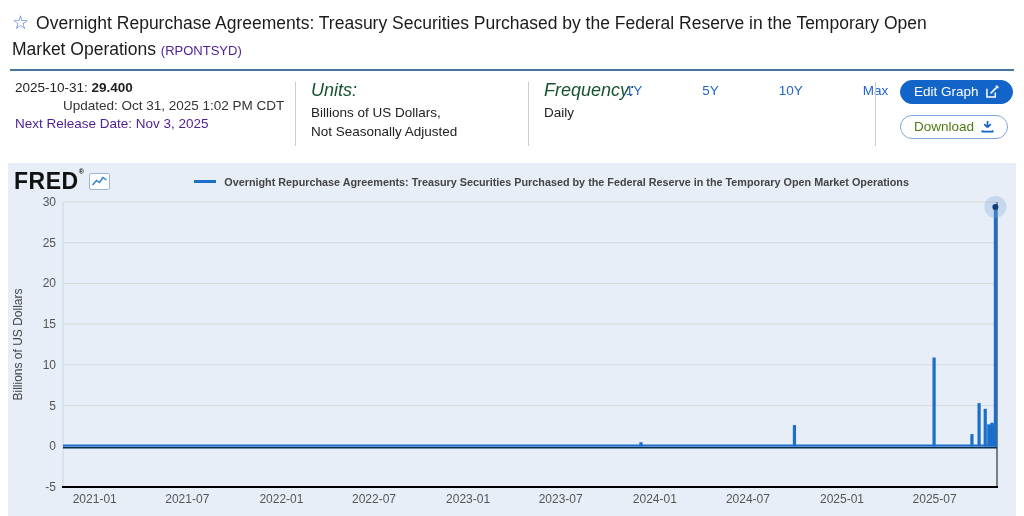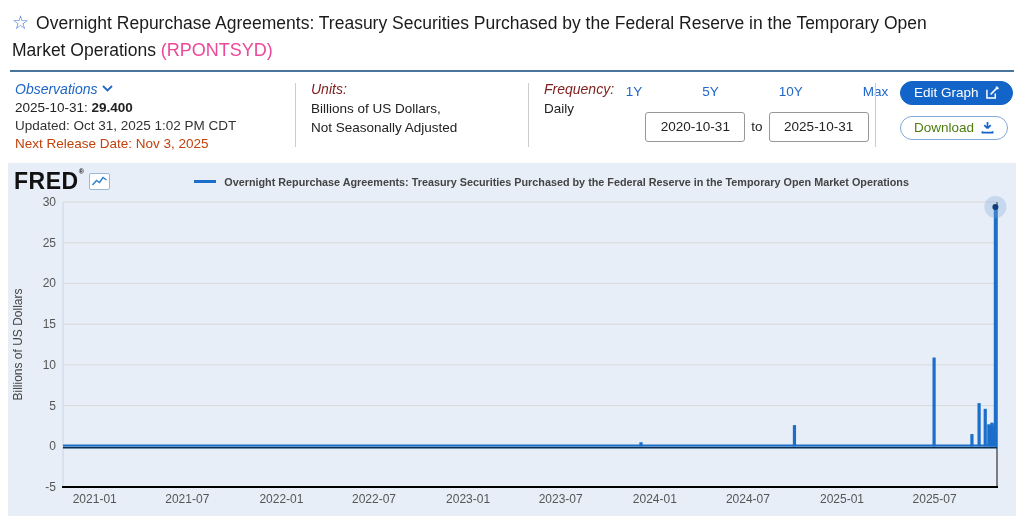--- a/index.html
+++ b/index.html
@@ -2,35 +2,35 @@
 <html><head>
 <meta charset="utf-8">
 <style>
   * { box-sizing: border-box; margin: 0; padding: 0; }
   html,body { width:1024px; height:516px; overflow:hidden; background:#fff;
     font-family:"Liberation Sans", sans-serif; color:#222; }
 
   
   .title-row { padding:9px 40px 0 12px; font-size:17.5px; line-height:1.45; color:#1b1b1b; }
   .star { color:#3b6fd4; font-size:19px; margin-right:7px; cursor:pointer; }
-  .series-id { font-size:18px; color:#ec4899; }
+  .series-id { font-size:13px; color:#4c1d95; }
   .top-divider { border-top:2px solid #49759c; margin:7px 10px 0 10px; }
 
   
   .meta { display:flex; align-items:stretch; padding:9px 0 0 15px; height:87px; font-size:13.5px; }
   .vsep { width:1px; background:#ccc; margin:2px 0 12px 0; }
   .col-obs { width:280px; }
   .col-obs > div { margin-bottom:3px; }
   .obs-link { color:#2166c9; font-style:italic; font-size:14px; cursor:pointer; display:inline-flex; align-items:center; gap:5px; }
   .obs-value { font-weight:bold; }
-  .updated { color:#333; }
-  .link-blue { color:#c2410c; cursor:pointer; text-decoration:none; }
+  .updated { color:#333;margin-left:48px; }
+  .link-blue { color:#4c1d95; cursor:pointer; text-decoration:none; }
   .col-units { width:232px; padding-left:15px; }
   .col-units > div, .col-freq > div { margin-bottom:4px; }
-  .meta-label { font-style:italic; font-size:14px; color:#7f1d1d; margin-bottom:4px; }
+  .meta-label { font-style:italic; font-size:18px; color:#14532d; margin-bottom:4px; }
   .col-freq { width:110px; padding-left:15px; }
   .col-range { width:236px; text-align:center; padding-top:3px; }
   .range-links { margin-bottom:13px; display:flex; align-items:center; justify-content:center;gap:20px; }
   .range-link { color:#2166c9; font-size:13.5px; cursor:pointer; }
   .range-sep { display:inline-block; width:2px; height:15px; background:#222; margin:0 10px; }
   .range-inputs { display:flex; align-items:center; justify-content:center; gap:6px; }
   .date-input { width:100px; height:30px; border:1px solid #979797; border-radius:3px;
     font-size:13.5px; font-family:"Liberation Sans",sans-serif; text-align:center; color:#222; background:#fff; }
   .col-actions { flex:1; padding-left:24px; display:flex; flex-direction:column; gap:11px; align-items:flex-start; }
   .btn { display:inline-flex; align-items:center; gap:7px; height:24px; padding:0 13px;
@@ -63,26 +63,20 @@
 <body>
 
 <div class="title-row">
   <span class="star">☆</span><span>Overnight Repurchase Agreements: Treasury Securities Purchased by the Federal Reserve in the Temporary Open Market Operations</span>
   <span class="series-id">(RPONTSYD)</span>
 </div>
 <div class="top-divider"></div>
 
 <div class="meta">
   <div class="col-obs">
-    <div><span class="obs-link">
-          <span>Observations</span>
-      <svg width="11" height="7" viewBox="0 0 11 7">
-            <polyline points="1,1 5.5,5.5 10,1" fill="none" stroke="#2166c9" stroke-width="1.8"></polyline>
-          </svg>
-    </span></div>
     <div><span>2025-10-31:</span>
       <span class="obs-value">29.400</span></div>
     <div class="updated">Updated: Oct 31, 2025 1:02 PM CDT</div>
     <div class="link-blue">Next Release Date: Nov 3, 2025</div>
   </div>
   <div class="vsep"></div>
   <div class="col-units">
     <div class="meta-label">Units:</div>
     <div>Billions of US Dollars,</div>
     <div>Not Seasonally Adjusted</div>
@@ -94,25 +88,20 @@
   </div>
   <div class="col-range">
     <div class="range-links">
       <span class="range-link">1Y</span>
       <span class="range-sep"></span>
       <span class="range-link">5Y</span>
       <span class="range-sep"></span>
       <span class="range-link">10Y</span>
       <span class="range-sep"></span>
       <span class="range-link">Max</span>
-    </div>
-    <div class="range-inputs">
-      <input class="date-input" value="2020-10-31" style="">
-      <span>to</span>
-      <input class="date-input" value="2025-10-31" style="">
     </div>
   </div>
   <div class="vsep"></div>
   <div class="col-actions">
     <button class="btn btn-primary">
       <span>Edit Graph</span>
       <svg width="13" height="13" viewBox="0 0 14 14">
         <path d="M1 4 V13 H10 V8" fill="none" stroke="#fff" stroke-width="1.6"></path>
         <path d="M5 9 L12.5 1.5 M12.5 1.5 L10.5 1 M12.5 1.5 L13 3.5" stroke="#fff" stroke-width="1.6" fill="none"></path>
       </svg>

